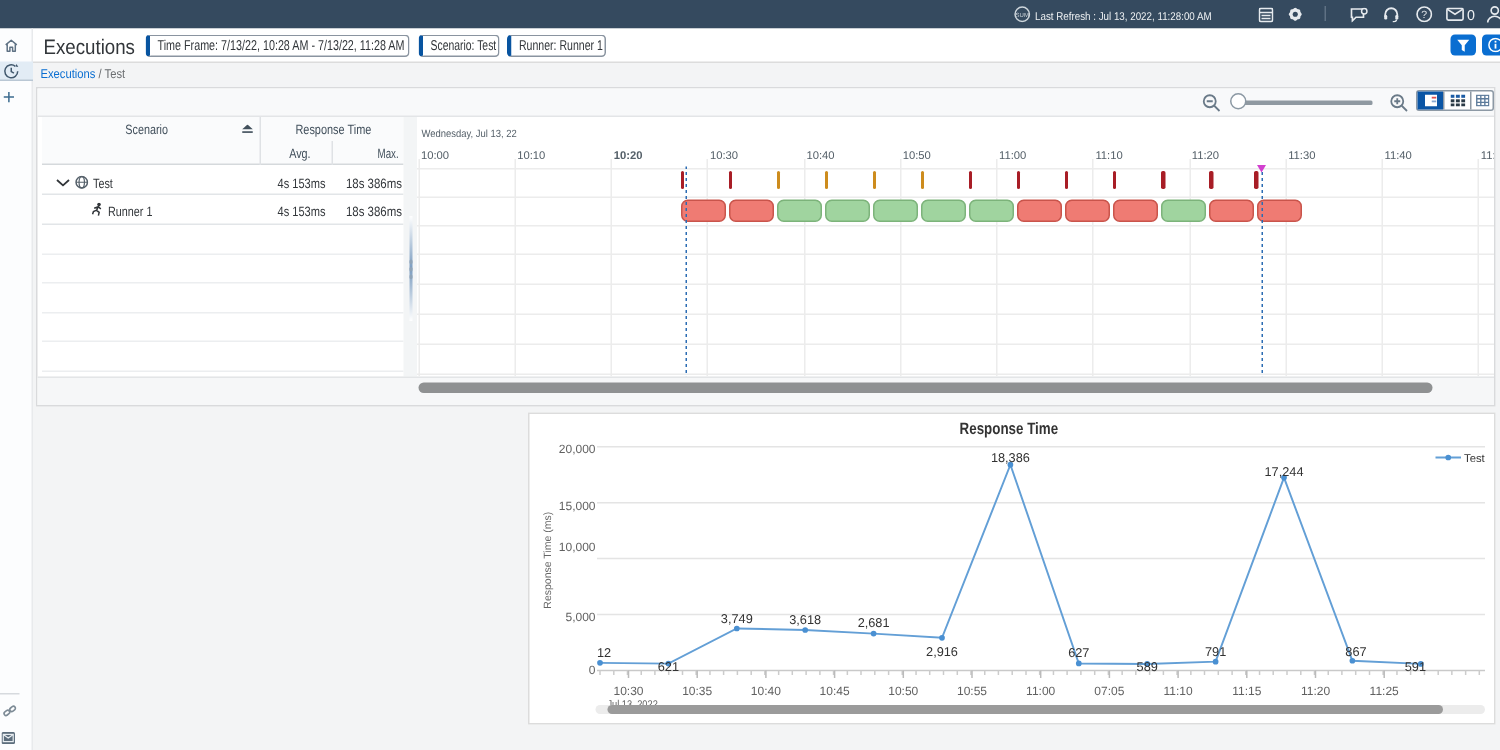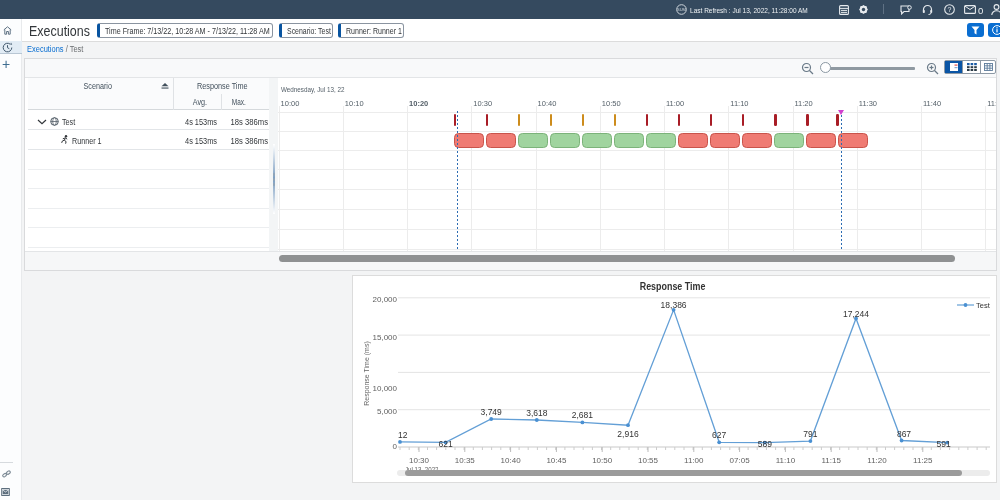--- a/index.html
+++ b/index.html
@@ -198,21 +198,21 @@
     <div class="abs" style="left:3px;top:19px;width:241px;height:32px;background:#fafbfc;border-bottom:1px solid #d5d9dc;"></div>
     <div class="abs" style="left:148px;top:19px;width:1px;height:32px;background:#dfe2e5;"></div>
     <div class="abs" style="left:196px;top:35px;width:1px;height:16px;background:#dfe2e5;"></div>
     <div class="abs hdr" style="left:32px;top:22px;width:81px;text-align:center;"><span style="transform:scaleX(0.8);">Scenario</span></div>
     <svg class="abs" style="left:136px;top:24px;" width="8" height="6" viewBox="0 0 8 6">
       <path d="M4,0 L7.5,3.2 H0.5 Z" fill="#42505c"></path>
         <rect x="0.5" y="4.5" width="7" height="1.1" fill="#42505c"></rect>
     </svg>
     <div class="abs hdr" style="left:157px;top:22px;width:81px;text-align:center;"><span style="transform:scaleX(0.81);">Response Time</span></div>
     <div class="abs hdr" style="left:155px;top:38px;width:40px;text-align:center;"><span style="transform:scaleX(0.8);">Avg.</span></div>
-    <div class="abs hdr" style="left:204px;top:38px;width:40px;text-align:left;"><span style="transform:scaleX(0.72);">Max.</span></div>
+    <div class="abs hdr" style="left:204px;top:38px;width:40px;text-align:right;"><span style="transform:scaleX(0.72);">Max.</span></div>
 
     <div class="abs rowline" style="left:3px;top:70px;width:241px;"></div>
     <div class="abs rowline" style="left:3px;top:90px;width:241px;"></div>
     <svg class="abs" style="left:11.5px;top:60px;" width="10" height="6" viewBox="0 0 10 6">
       <path d="M1,1 L5,4.6 L9,1" fill="none" stroke="#32363a" stroke-width="1.2"></path>
     </svg>
     <svg class="abs" style="left:24.8px;top:58px;" width="9" height="9" viewBox="0 0 9 9">
       <circle cx="4.5" cy="4.5" r="3.8" fill="none" stroke="#55606a" stroke-width="1"></circle>
       <ellipse cx="4.5" cy="4.5" rx="1.8" ry="3.8" fill="none" stroke="#55606a" stroke-width="0.8"></ellipse>
       <line x1="0.7" y1="4.5" x2="8.3" y2="4.5" stroke="#55606a" stroke-width="0.8"></line>
@@ -307,21 +307,21 @@
     <div class="abs" style="left:0;top:192px;width:971px;height:19px;background:#f6f7f8;border-top:1px solid #e3e5e7;"></div>
     <div class="abs" style="left:253.5px;top:195.5px;width:676px;height:7px;background:#8f9192;border-radius:3.5px;"></div>
   </div>
 
 
   <div class="abs" id="panel-right" style="left:352px;top:275px;width:645px;height:208px;background:#ffffff;border:1px solid #dcdcdc;">
     <div class="abs" style="left:-2px;top:4px;width:643px;text-align:center;font-size:11px;font-weight:bold;color:#333;"><span style="display:inline-block;transform:scaleX(0.81);white-space:nowrap;">Response Time</span></div>
     <div class="abs" style="left:-27px;top:94px;width:80px;text-align:center;font-size:7px;color:#666;transform:rotate(-90deg);white-space:nowrap;">Response Time (ms)</div>
     <div class="abs" style="left:8px;top:19.3px;width:36px;text-align:right;font-size:8px;color:#616161;">20,000</div>
     <div class="abs" style="left:8px;top:56.6px;width:36px;text-align:right;font-size:8px;color:#616161;">15,000</div>
-    <div class="abs" style="left:8px;top:108px;width:36px;text-align:right;font-size:8px;color:#616161;">10,000</div>
+    <div class="abs" style="left:8px;top:84px;width:36px;text-align:right;font-size:8px;color:#616161;">10,000</div>
     <div class="abs" style="left:8px;top:131.2px;width:36px;text-align:right;font-size:8px;color:#616161;">5,000</div>
     <div class="abs" style="left:8px;top:166.0px;width:36px;text-align:right;font-size:8px;color:#616161;">0</div>
     <svg class="abs" style="left:0;top:0;" width="643" height="206" viewBox="0 0 643 206">
       <line x1="45" y1="21.8" x2="637" y2="21.8" stroke="#e4e4e4" stroke-width="1"></line>
       <line x1="45" y1="59.1" x2="637" y2="59.1" stroke="#e4e4e4" stroke-width="1"></line>
       <line x1="45" y1="96.4" x2="637" y2="96.4" stroke="#e4e4e4" stroke-width="1"></line>
       <line x1="45" y1="133.7" x2="637" y2="133.7" stroke="#e4e4e4" stroke-width="1"></line>
       <line x1="45" y1="171" x2="637" y2="171" stroke="#c9c9c9" stroke-width="1"></line>
       <line x1="47.0" y1="171" x2="47.0" y2="174" stroke="#cccccc" stroke-width="1"></line>
       <line x1="56.2" y1="171" x2="56.2" y2="174" stroke="#cccccc" stroke-width="1"></line>

